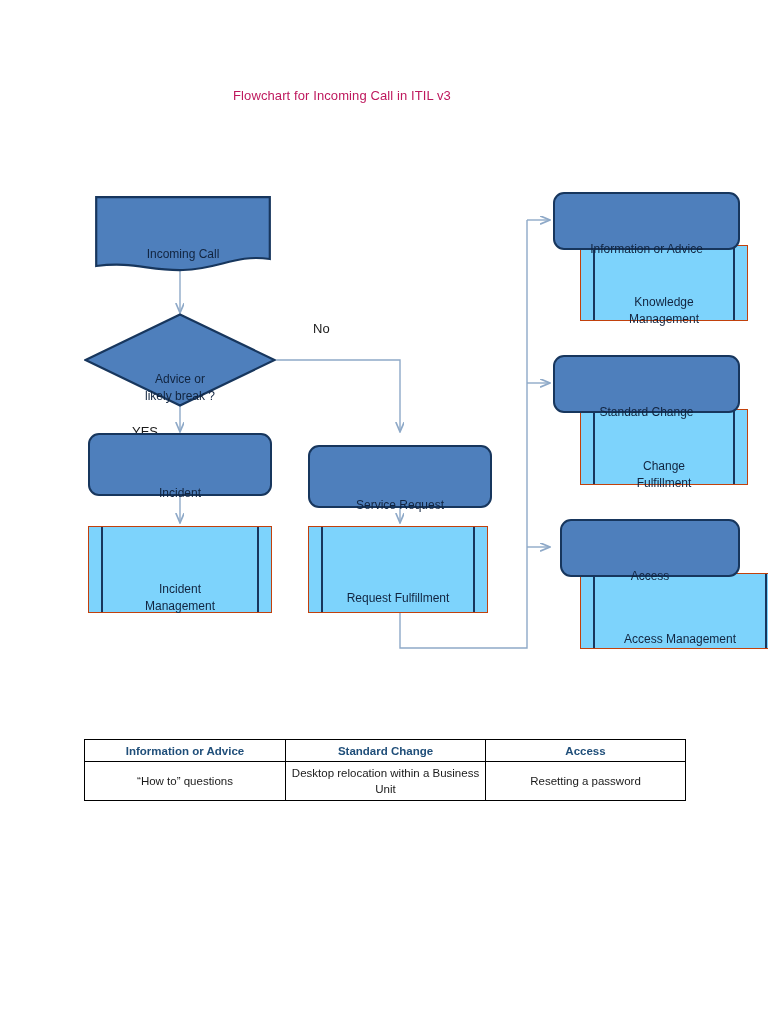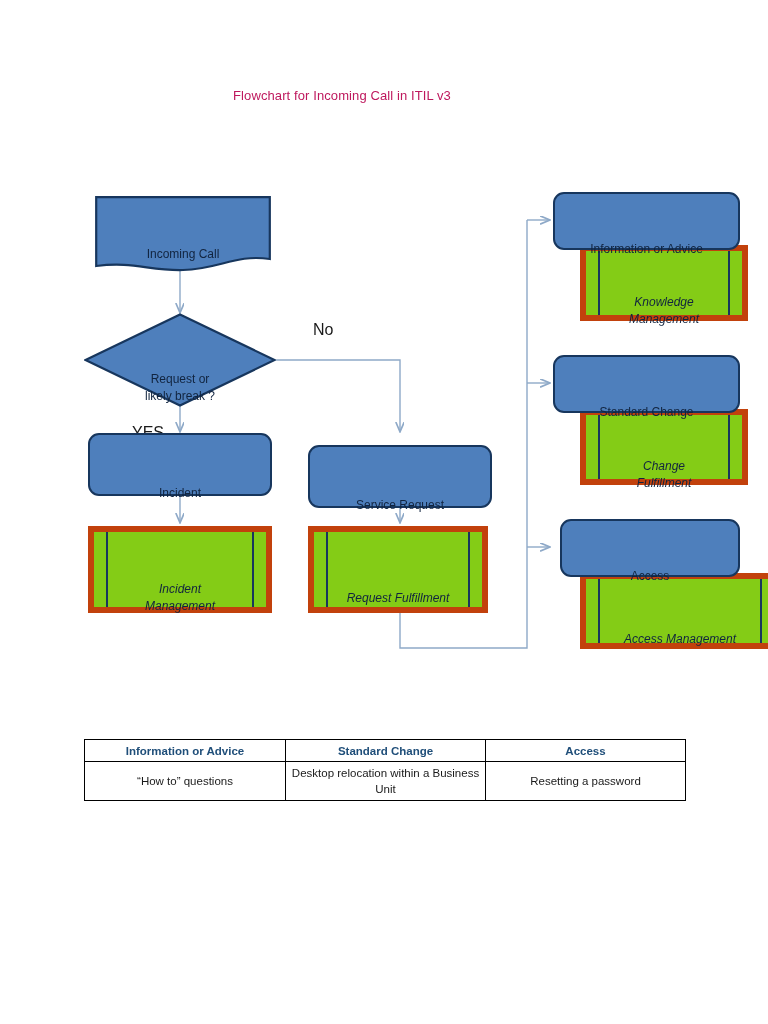--- a/index.html
+++ b/index.html
@@ -63,37 +63,36 @@
 
   
   .rrect {
     background: #4E7FBC;
     border: 2px solid #17365D;
     border-radius: 11px;
   }
 
   
   .pproc {
-    background: #84cc16;
-    border: 6px solid #c2410c;
-    font-style: italic;
+    background: #7dd3fc;
+    border: 1px solid #c2410c;
   }
   .pproc .bar {
     position: absolute;
     top: 0; bottom: 0;
     width: 0;
     border-left: 2px solid #17365D;
   }
   .pproc .bar.left  { left: 12px; }
   .pproc .bar.right { right: 12px; }
 
   
   .edge-label {
     position: absolute;
-    font-size: 16px;
+    font-size: 13px;
     color: #1a1a1a;
     white-space: nowrap;
   }
 
   
   .tbl {
     position: absolute;
     left: 84px; top: 739px;
     width: 601px;
     border-collapse: collapse;
@@ -154,21 +153,21 @@
     <svg viewBox="0 0 176 80" preserveAspectRatio="none" xmlns="http://www.w3.org/2000/svg">
       <path d="M1.2,1.2 L174.8,1.2 L174.8,63 C140,58 125,73 88,74 C55,75 38,65 1.2,70 Z" fill="#4E7FBC" stroke="#17365D" stroke-width="2.2"></path>
     </svg>
     <div class="shape-label">Incoming Call</div>
   </div>
 
   <div class="shape diamond" style="left:84px; top:313px; width:192px; height:94px;">
     <svg viewBox="0 0 192 94" preserveAspectRatio="none" xmlns="http://www.w3.org/2000/svg">
       <polygon points="96,1.5 190.5,47 96,92.5 1.5,47" fill="#4E7FBC" stroke="#17365D" stroke-width="2.2"></polygon>
     </svg>
-    <div class="shape-label" style="top:50%;">Request or
+    <div class="shape-label" style="top:50%;">Advice or
 likely break ?</div>
   </div>
 
   <div class="edge-label" style="left:132px; top:424px;">YES</div>
   <div class="edge-label" style="left:313px; top:321px;">No</div>
 
   <div class="shape rrect" style="left:88px; top:433px; width:184px; height:63px;">
     <div class="shape-label">Incident</div>
   </div>
 

